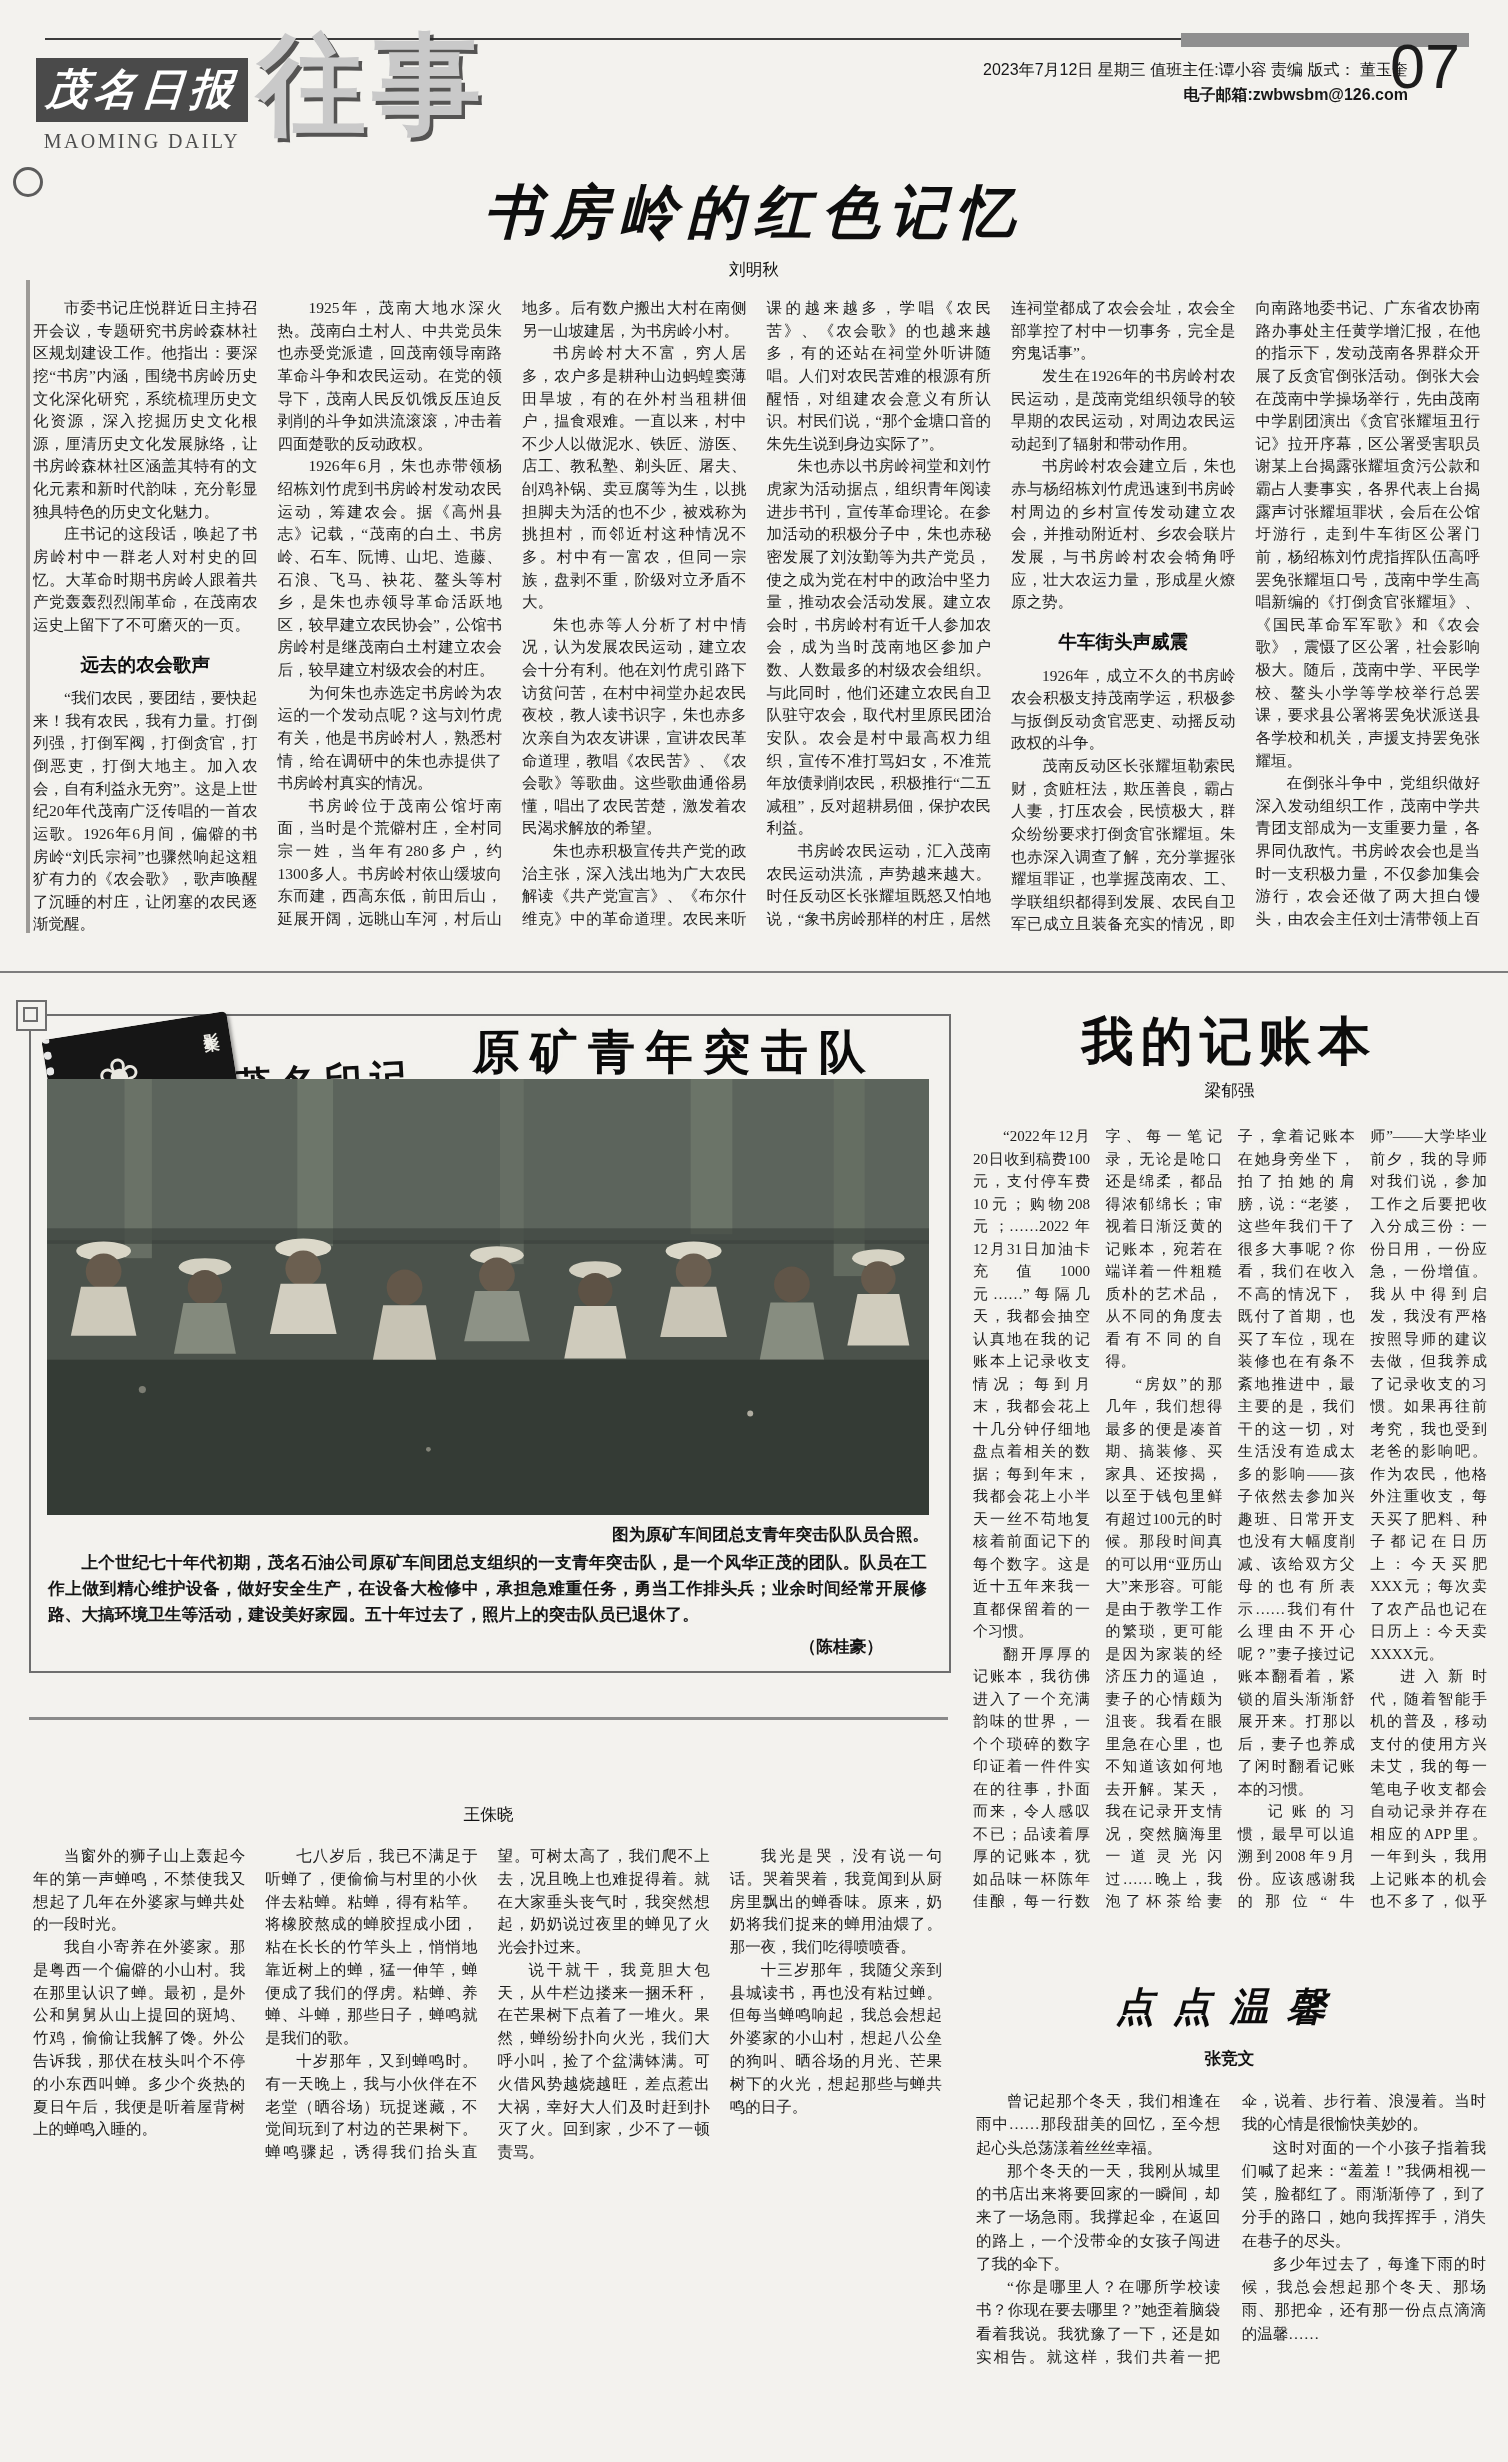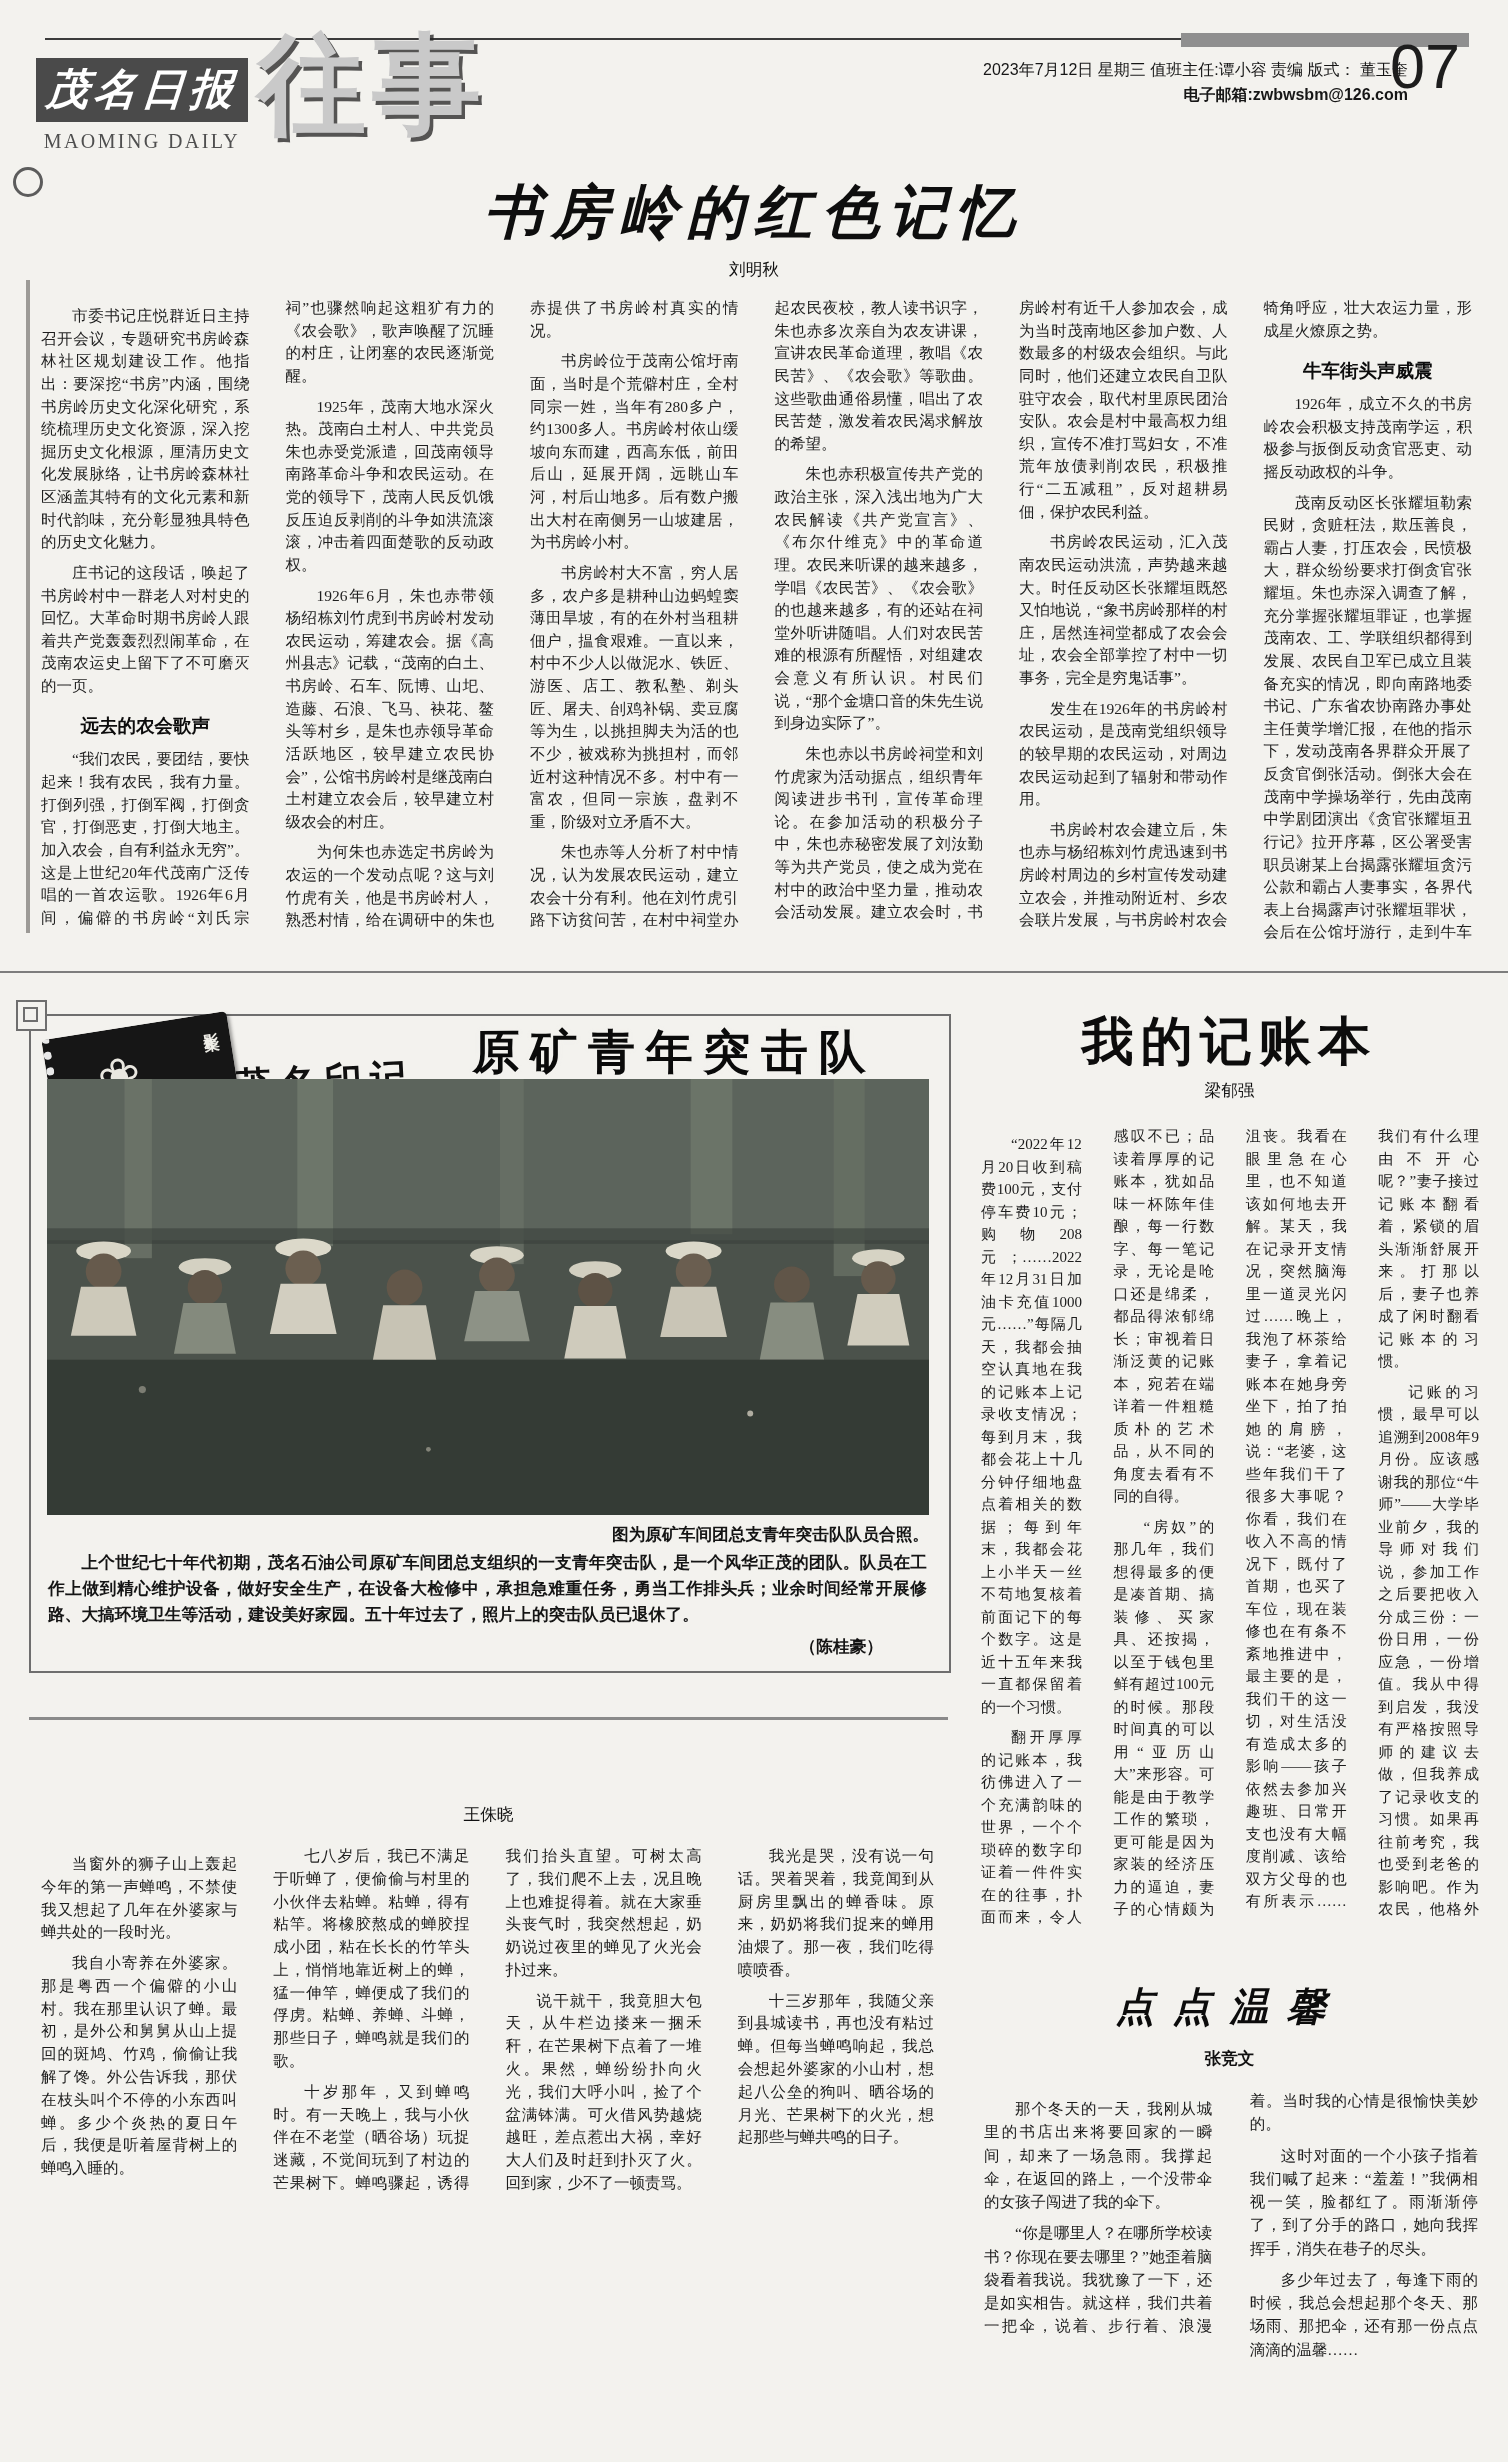--- a/index.html
+++ b/index.html
@@ -27,21 +27,21 @@
   .punch-circle{left:13px;top:167px;width:24px;height:24px;border:3px solid #5c5c5c;border-radius:50%;}
 
   
   .lead-title{left:0;top:174px;width:1508px;text-align:center;font-size:58px;font-weight:900;
               letter-spacing:9.5px;color:#0e0e0e;font-style:italic;}
   .byline{font-family:"Liberation Sans",sans-serif;font-size:16.7px;text-align:center;color:#111;}
   .lead-byline{left:0;top:258px;width:1508px;}
   .lead-body{left:33px;top:297px;width:1447px;height:649px;overflow:hidden;
              column-count:6;column-gap:20px;text-align:justify;
              font-size:15.5px;line-height:1.46;color:#1e1e1e;}
-  .flow-para{margin:8px;text-indent:2em;}
+  .flow-para{margin:0;text-indent:2em;}
   .flow-subhead{font-family:"Liberation Sans",sans-serif;font-size:18.5px;font-weight:bold;
                 text-align:center;margin:14.3px 0 9.5px;break-inside:avoid;color:#0c0c0c;}
 
   
   .mid-rule{left:0;top:971px;width:1508px;height:2.4px;background:#7d7d7d;}
   .chan-rule{left:29px;top:1717px;width:919px;height:3px;background:#8a8a8a;}
 
   
   .imprint-box{left:29px;top:1014px;width:918px;height:655px;border:2.4px solid #6e6e6e;background:#f3f2ee;}
   .corner-orn{left:15.5px;top:1000px;width:27.4px;height:27.4px;border:2.4px solid #6e6e6e;background:#f3f2ee;}
@@ -232,20 +232,21 @@
       <p class="flow-para">七八岁后，我已不满足于听蝉了，便偷偷与村里的小伙伴去粘蝉。粘蝉，得有粘竿。将橡胶熬成的蝉胶捏成小团，粘在长长的竹竿头上，悄悄地靠近树上的蝉，猛一伸竿，蝉便成了我们的俘虏。粘蝉、养蝉、斗蝉，那些日子，蝉鸣就是我们的歌。</p>
       <p class="flow-para">十岁那年，又到蝉鸣时。有一天晚上，我与小伙伴在不老堂（晒谷场）玩捉迷藏，不觉间玩到了村边的芒果树下。蝉鸣骤起，诱得我们抬头直望。可树太高了，我们爬不上去，况且晚上也难捉得着。就在大家垂头丧气时，我突然想起，奶奶说过夜里的蝉见了火光会扑过来。</p>
       <p class="flow-para">说干就干，我竟胆大包天，从牛栏边搂来一捆禾秆，在芒果树下点着了一堆火。果然，蝉纷纷扑向火光，我们大呼小叫，捡了个盆满钵满。可火借风势越烧越旺，差点惹出大祸，幸好大人们及时赶到扑灭了火。回到家，少不了一顿责骂。</p>
       <p class="flow-para">我光是哭，没有说一句话。哭着哭着，我竟闻到从厨房里飘出的蝉香味。原来，奶奶将我们捉来的蝉用油煨了。那一夜，我们吃得喷喷香。</p>
       <p class="flow-para">十三岁那年，我随父亲到县城读书，再也没有粘过蝉。但每当蝉鸣响起，我总会想起外婆家的小山村，想起八公垒的狗叫、晒谷场的月光、芒果树下的火光，想起那些与蝉共鸣的日子。</p>
     </div>
 
   <div class="abs wenxin-title">点点温馨</div>
   <div class="abs byline wenxin-byline">张竞文</div>
   <div class="abs wenxin-body">
+      <p class="flow-para">曾记起那个冬天，我们相逢在雨中……那段甜美的回忆，至今想起心头总荡漾着丝丝幸福。</p>
       <p class="flow-para">那个冬天的一天，我刚从城里的书店出来将要回家的一瞬间，却来了一场急雨。我撑起伞，在返回的路上，一个没带伞的女孩子闯进了我的伞下。</p>
       <p class="flow-para">“你是哪里人？在哪所学校读书？你现在要去哪里？”她歪着脑袋看着我说。我犹豫了一下，还是如实相告。就这样，我们共着一把伞，说着、步行着、浪漫着。当时我的心情是很愉快美妙的。</p>
       <p class="flow-para">这时对面的一个小孩子指着我们喊了起来：“羞羞！”我俩相视一笑，脸都红了。雨渐渐停了，到了分手的路口，她向我挥挥手，消失在巷子的尽头。</p>
       <p class="flow-para">多少年过去了，每逢下雨的时候，我总会想起那个冬天、那场雨、那把伞，还有那一份点点滴滴的温馨……</p>
     </div>
 
 </div>
 
 
 </body></html>

